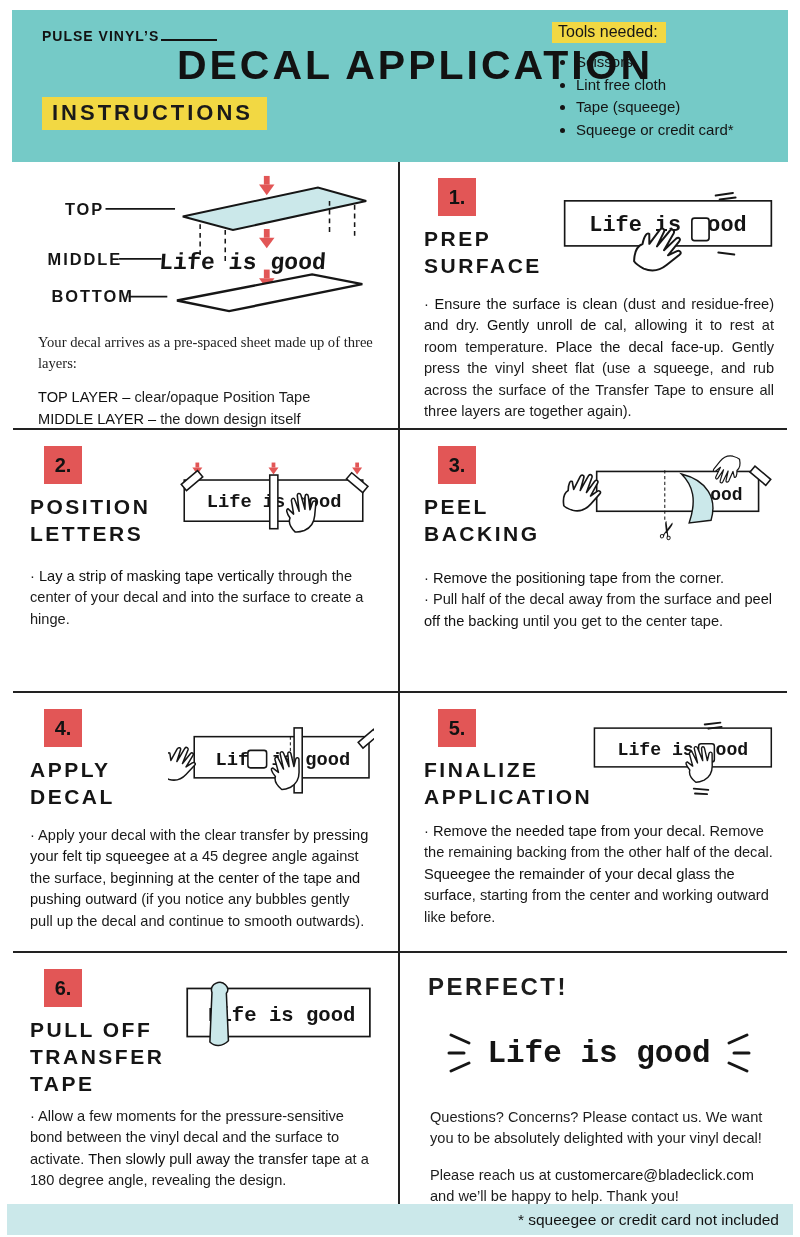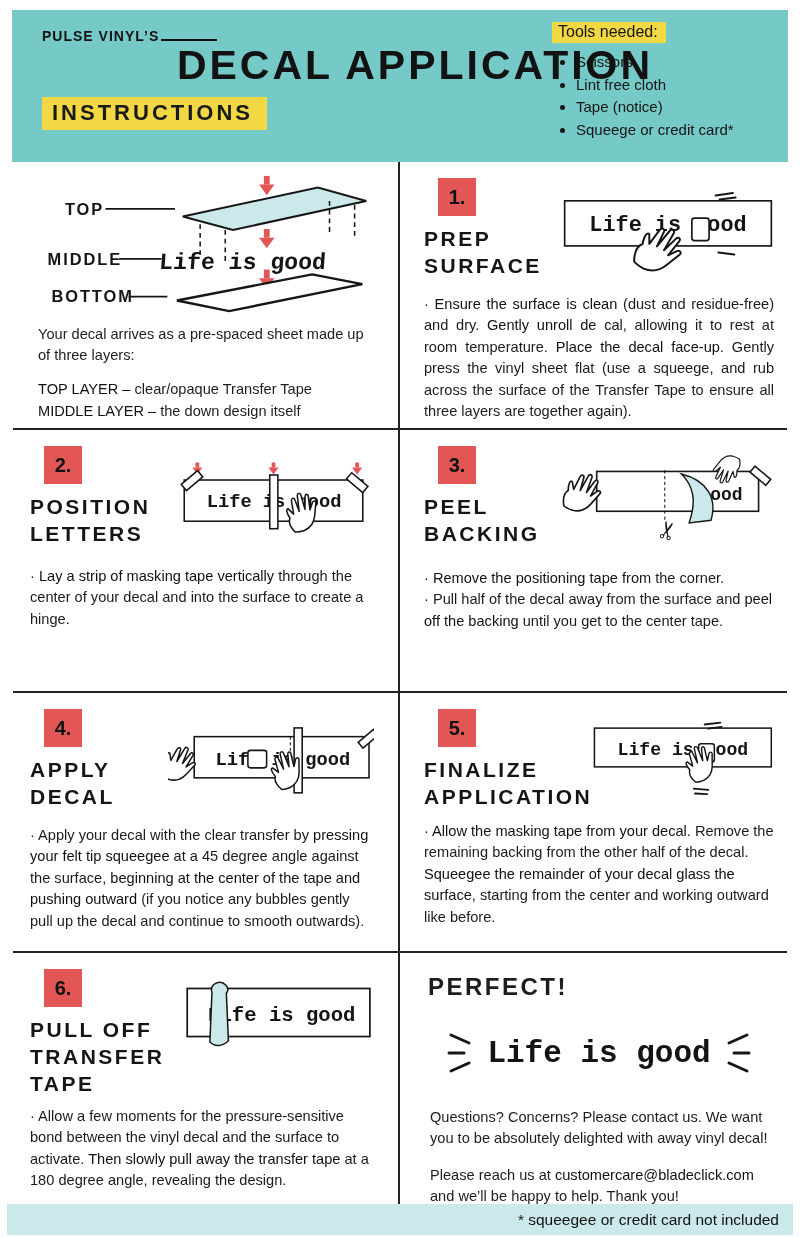--- a/index.html
+++ b/index.html
@@ -30,21 +30,21 @@
   .cell{width:50%;overflow:hidden;}
   .cell.left{border-right:2px solid #222;padding:0 24px 0 30px;}
   .cell.right{padding:0 26px 0 24px;}
   .row1{height:268px;}
   .row2{height:263px;margin-top:0;}
   .row3{height:260px;}
   .row4{height:251px;}
 
   
   .intro-svg{display:block;margin:12px 0 0 4px;}
-  .intro-lead{font-size:14.6px;line-height:1.45;margin-top:10px;padding-left:8px;}
+  .intro-lead{font-size:14.6px;line-height:1.45;margin-top:18px;padding-left:8px;font-family:Liberation Serif, serif;}
   .intro-details{font-size:14.6px;line-height:1.52;margin-top:12px;padding-left:8px;}
 
   
   .step-head{display:flex;align-items:flex-start;margin-top:12px;}
   .step-head-left{flex:0 0 138px;}
   .numbox{width:38px;height:38px;background:var(--red);color:#121212;font-size:20px;font-weight:800;display:flex;align-items:center;justify-content:center;margin:4px 0 0 14px;}
   .step-title{font-size:21px;font-weight:800;letter-spacing:2.5px;line-height:1.28;margin-top:10px;white-space:pre-line;color:#151515;}
   .step-art{flex:1 1 auto;}
   .step-body{font-size:14.6px;line-height:1.47;margin-top:8px;color:#1b1b1b;}
   .step-body.justify .rich-par{text-align:justify;}
@@ -80,21 +80,21 @@
 
   <div class="header">
     <div class="brand"><span>PULSE VINYL’S</span><span class="brand-line"></span></div>
     <div class="main-title">DECAL APPLICATION</div>
     <div class="subtitle">INSTRUCTIONS</div>
     <div class="tools-box">
       <span class="tools-label">Tools needed:</span>
       <ul class="tools-list">
           <li>Scissors</li>
           <li>Lint free cloth</li>
-          <li>Tape (notice)</li>
+          <li>Tape (squeege)</li>
           <li>Squeege or credit card*</li>
         </ul>
     </div>
   </div>
 
   <div class="row row1">
     <div class="cell left">
       <svg class="intro-svg" width="340" height="140" viewBox="0 0 340 145">
 
         <g class="arrowred">
@@ -123,21 +123,21 @@
         <line x1="192" y1="58" x2="192" y2="92" class="dashed"></line>
         <line x1="300" y1="28" x2="300" y2="62" class="dashed"></line>
         <line x1="326" y1="32" x2="326" y2="66" class="dashed"></line>
 
         <text x="130" y="98" class="decaltext" font-size="24" transform="skewX(-4)">Life is good</text>
 
         <polygon points="142,131 282,104 334,114 196,142" class="outline"></polygon>
       </svg>
       <div class="intro-lead">Your decal arrives as a pre-spaced sheet made up of three layers:</div>
       <div class="intro-details">
-          <div class="rich-par"><b>TOP LAYER – </b><span>clear/opaque Transfer Tape</span></div>
+          <div class="rich-par"><b>TOP LAYER – </b><span>clear/opaque Position Tape</span></div>
           <div class="rich-par"><b>MIDDLE LAYER – </b><span>the down design itself</span></div>
           <div class="rich-par"><b>BOTTOM LAYER – </b><span>white/blue shiny Backing Paper.</span></div>
         </div>
     </div>
 
     <div class="cell right">
       <div class="step-head">
         <div class="step-head-left">
           <div class="numbox">1.</div>
           <div class="step-title">PREP
@@ -268,21 +268,21 @@
           <line x1="192" y1="11" x2="214" y2="8" class="motion"></line>
           <line x1="168" y1="110" x2="192" y2="112" class="motion"></line>
           <line x1="170" y1="118" x2="190" y2="119" class="motion"></line>
           <rect x="176" y="36" width="26" height="30" rx="4" class="outline"></rect>
           <g transform="translate(140,52) rotate(-24) scale(0.78)">
             <path class="hand" d="M12,72 C6,60 5,50 11,43 C7,30 9,24 13,25 L20,38 L24,12 C25,7 31,7 31,12 L32,36 L38,6 C39,1 45,2 45,7 L44,36 L52,12 C54,7 59,9 58,14 L53,40 L62,28 C65,24 70,27 68,31 L58,54 C52,68 42,74 30,75 C22,75 16,74 12,72 Z"></path>
           </g>
         </svg>
       </div>
       <div class="step-body">
-          <div class="rich-par"><span>· </span><b>Allow the masking tape from your decal</b><span>. Remove the remaining backing from the other half of the decal. </span><b>Squeegee the remainder of your decal glass the surface</b><span>, starting from the center and working outward like before.</span></div>
+          <div class="rich-par"><span>· </span><b>Remove the needed tape from your decal</b><span>. Remove the remaining backing from the other half of the decal. </span><b>Squeegee the remainder of your decal glass the surface</b><span>, starting from the center and working outward like before.</span></div>
         </div>
     </div>
   </div>
 
   <div class="row row4 divided">
     <div class="cell left">
       <div class="step-head">
         <div class="step-head-left">
           <div class="numbox">6.</div>
           <div class="step-title">PULL OFF
@@ -313,21 +313,21 @@
         <span class="perfect-decal-text">Life is good</span>
         <svg width="26" height="44" viewBox="0 0 26 44">
           <g class="motion" fill="none">
             <line x1="22" y1="4" x2="4" y2="12"></line>
             <line x1="24" y1="22" x2="9" y2="22"></line>
             <line x1="22" y1="40" x2="4" y2="32"></line>
           </g>
         </svg>
       </div>
       <div class="perfect-body gap">
-          <div class="rich-par"><span>Questions? Concerns? Please contact us. We want you to be absolutely delighted with away vinyl decal!</span></div>
+          <div class="rich-par"><span>Questions? Concerns? Please contact us. We want you to be absolutely delighted with your vinyl decal!</span></div>
           <div class="rich-par"><span>Please reach us at </span><b>customercare@bladeclick.com</b><span> and we’ll be happy to help. Thank you!</span></div>
         </div>
     </div>
   </div>
 
   <div class="footer">
     <div class="footer-note">* squeegee or credit card not included</div>
   </div>
 
 </div>

